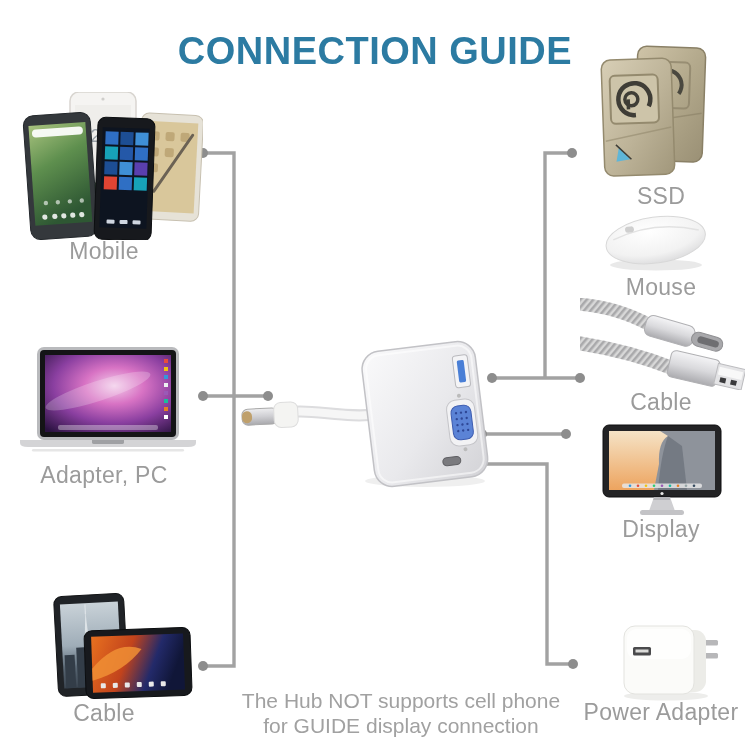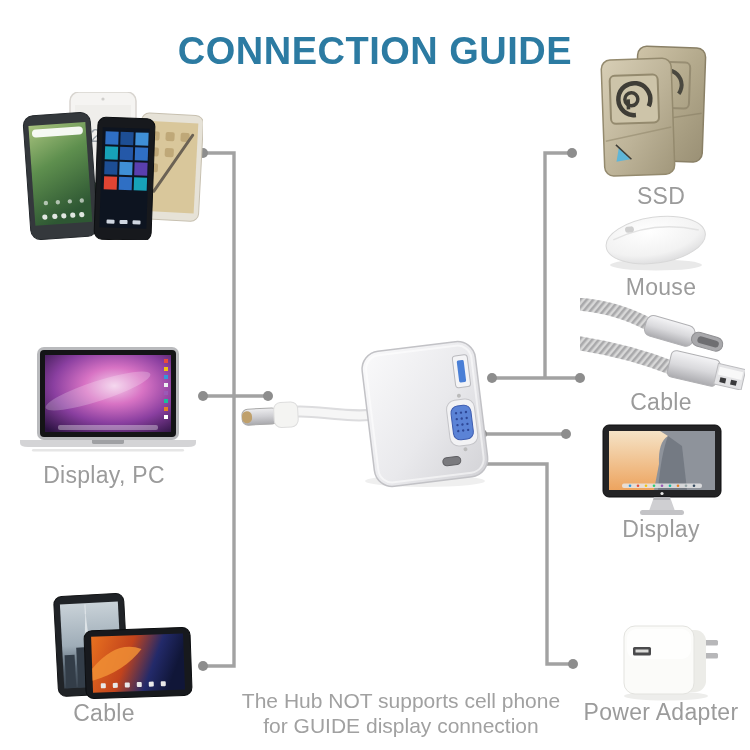--- a/index.html
+++ b/index.html
@@ -114,20 +114,21 @@
           <rect x="116" y="85" width="13" height="13" fill="#17a2b8"></rect>
         </g>
         <g fill="#cfd6e0">
           <rect x="90" y="128" width="8" height="4" rx="1"></rect>
           <rect x="103" y="128" width="8" height="4" rx="1"></rect>
           <rect x="116" y="128" width="8" height="4" rx="1"></rect>
         </g>
       </g>
     </svg>
   </figure>
+  <div class="dev-label left-col" style="top:238px">Mobile</div>
 
   <figure class="device" style="left:18px;top:346px;width:180px;height:116px">
     <svg viewBox="0 0 180 116">
       <defs>
         <radialGradient id="gal" cx="55%" cy="40%" r="78%">
           <stop offset="0" stop-color="#f2cdea"></stop>
             <stop offset="0.3" stop-color="#d873c4"></stop>
           <stop offset="0.62" stop-color="#8a3fa0"></stop>
             <stop offset="1" stop-color="#2a1240"></stop>
         </radialGradient>
@@ -147,21 +148,21 @@
           <rect x="146" y="61" width="4" height="4" fill="#e67e22"></rect>
           <rect x="146" y="69" width="4" height="4" fill="#ffffff"></rect>
         </g>
         <rect x="40" y="79" width="100" height="5" rx="2" fill="#ffffff" opacity="0.35"></rect>
         <path d="M2,94 h176 v3 q0,4 -8,4 H10 q-8,0 -8,-4 z" fill="#d4d4d6"></path>
         <path d="M74,94 h32 v2.5 q0,1.5 -3,1.5 h-26 q-3,0 -3,-1.5 z" fill="#9fa0a3"></path>
         <rect x="14" y="103" width="152" height="2.5" rx="1.2" fill="#e6e6e6"></rect>
       </g>
     </svg>
   </figure>
-  <div class="dev-label left-col" style="top:462px">Display, PC</div>
+  <div class="dev-label left-col" style="top:462px">Adapter, PC</div>
 
   <figure class="device" style="left:30px;top:592px;width:165px;height:112px">
     <svg viewBox="0 0 165 112">
       <defs>
         <linearGradient id="city" x1="0" y1="0" x2="0" y2="1">
           <stop offset="0" stop-color="#c9d2d8"></stop>
             <stop offset="0.5" stop-color="#9fadb8"></stop>
           <stop offset="0.75" stop-color="#5a6875"></stop>
             <stop offset="1" stop-color="#39434e"></stop>
         </linearGradient>

